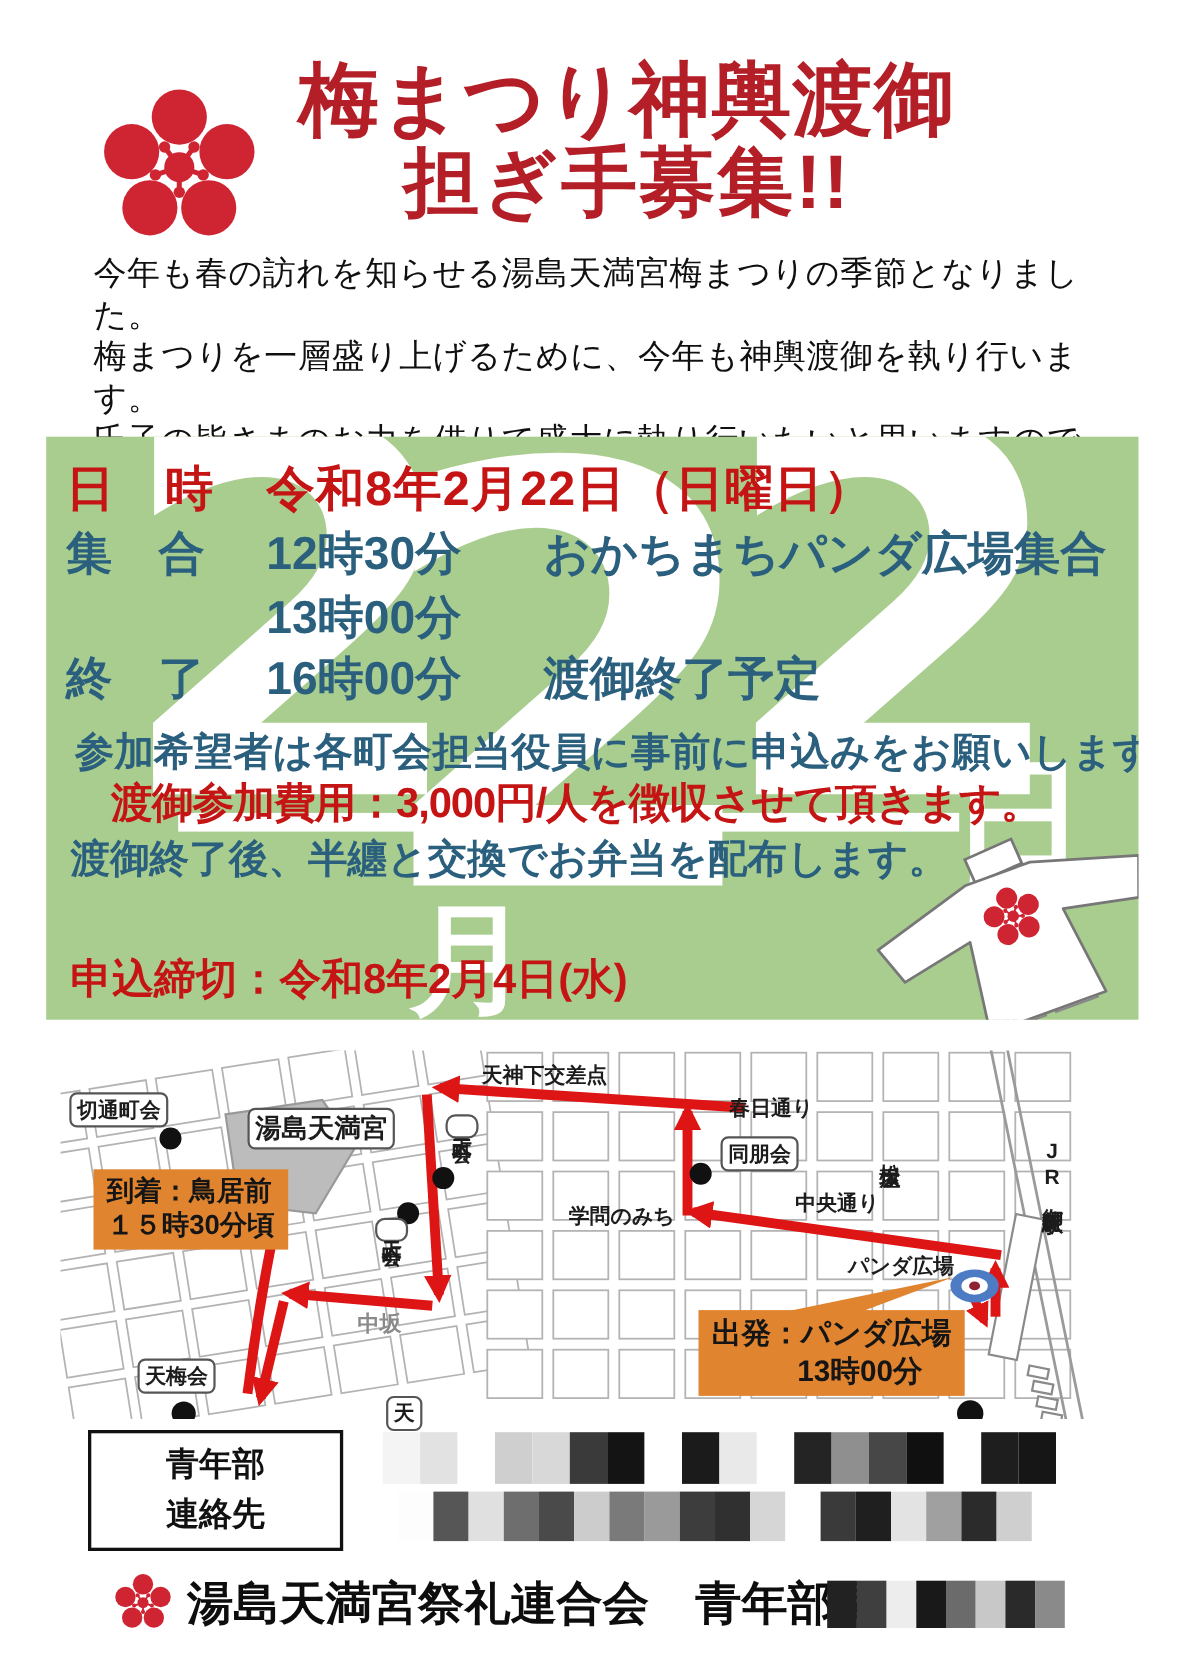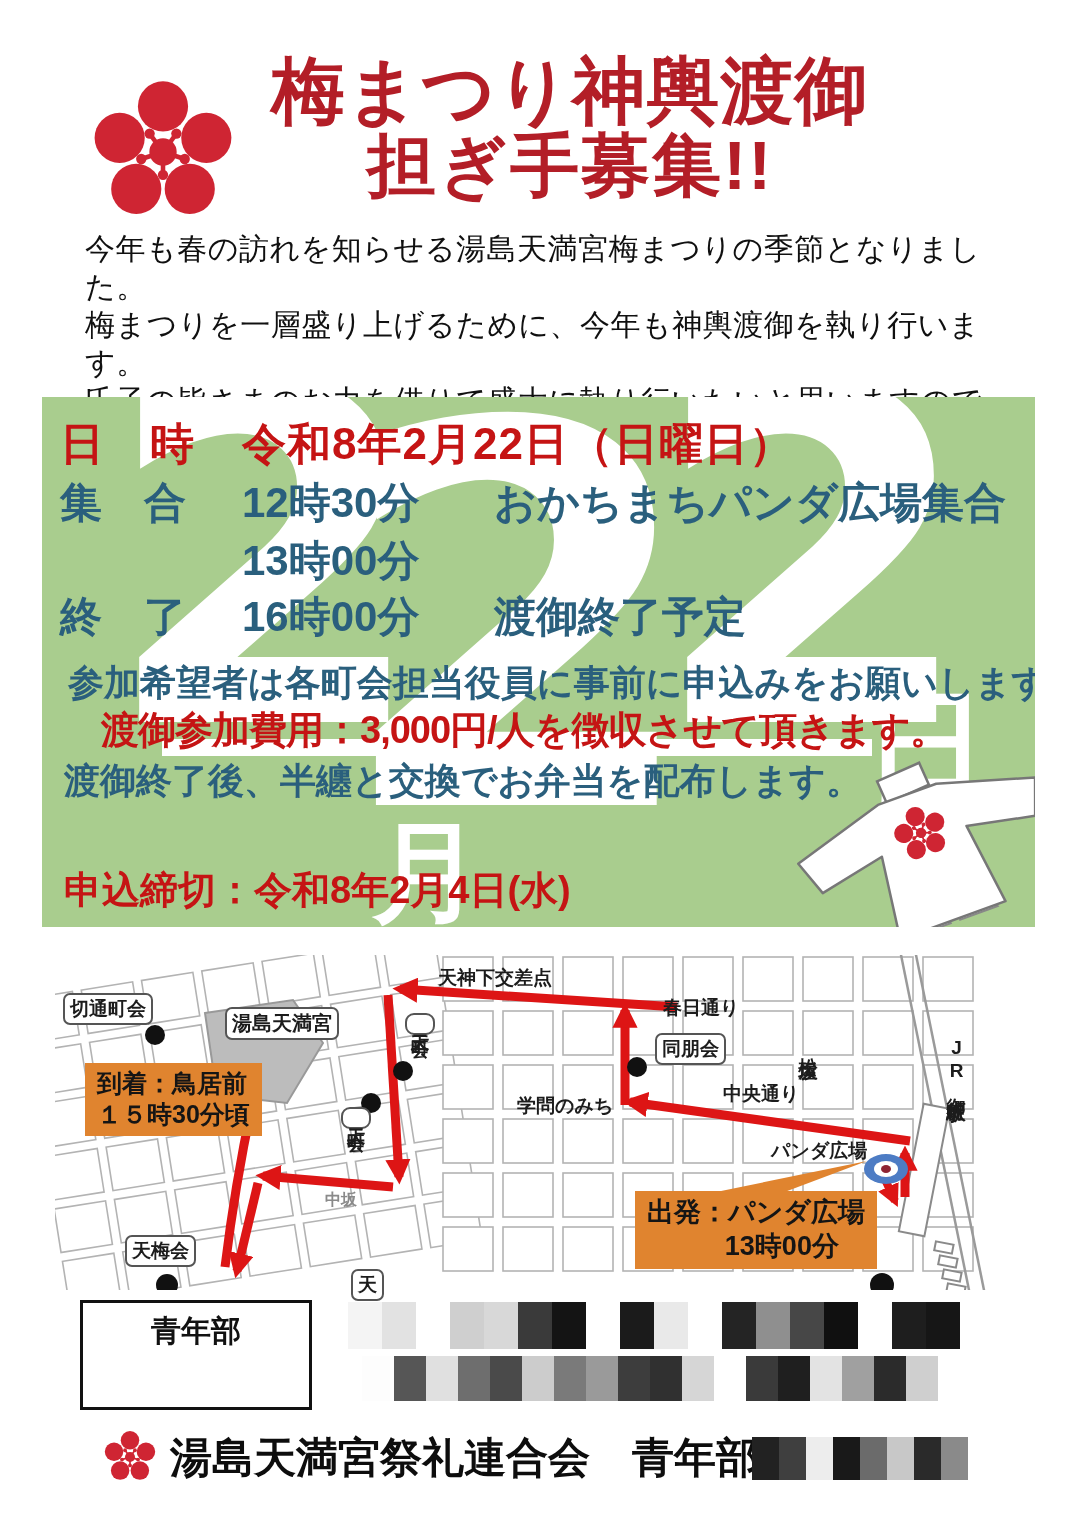--- a/index.html
+++ b/index.html
@@ -41,22 +41,22 @@
   #gb-rain{top:486px;font-size:36px;left:26px;}
   #happi{position:absolute;left:740px;top:352px;width:290px;height:200px;z-index:2;}
 
   
   #map{position:absolute;left:55px;top:955px;width:980px;height:335px;}
   #map-svg{position:absolute;left:0;top:0;}
   .mlabel{position:absolute;font-weight:bold;font-size:19px;color:#1c1c1c;white-space:nowrap;z-index:3;}
   .mboxed{background:#ffffff;border:2px solid #555;border-radius:7px;padding:1px 5px;}
   .vlab{writing-mode:vertical-rl;text-orientation:upright;white-space:normal;letter-spacing:2px;}
   .vboxed{background:#ffffff;border:2px solid #555;border-radius:9px;padding:5px 1px;}
-  #ml-yushima{font-size:20px;border-width:2px;}
-  #ml-nakasaka{color:#8a8a8a;font-size:16px;font-weight:bold;}
+  #ml-yushima{font-size:24px;border-width:2px;}
+  #ml-nakasaka{color:#8a8a8a;font-size:20px;font-weight:bold;}
   .callout{position:absolute;background:#e0842f;color:#151515;font-weight:bold;z-index:4;padding:5px 12px;line-height:1.25;}
   #co-arrival{left:30px;top:108px;font-size:25px;}
   #co-departure{left:580px;top:236px;font-size:27px;}
   #co-departure .r{text-align:right;padding-right:26px;}
 
   
   #contact-box{position:absolute;left:80px;top:1300px;width:232px;height:110px;border:3px solid #111;background:#fff;color:#111;font-weight:bold;font-size:30px;text-align:center;display:flex;flex-direction:column;justify-content:space-between;padding:8px 0 10px 0;box-sizing:border-box;z-index:5;}
   .mosaic{position:absolute;display:flex;z-index:4;}
   #mosaic-row1{left:348px;top:1302px;}
   #mosaic-row1 .mb{width:34px;height:47px;}
@@ -337,20 +337,21 @@
       <div>１５時30分頃</div>
     </div>
     <div class="callout" id="co-departure">
       <div>出発：パンダ広場</div>
       <div class="r">13時00分</div>
     </div>
   </div>
 
   <div id="contact-box">
     <div>青年部</div>
+    <div>連絡先</div>
   </div>
   <div class="mosaic" id="mosaic-row1">
       <span class="mb" style="background: rgb(244, 244, 244);"></span>
       <span class="mb" style="background: rgb(226, 226, 226);"></span>
       <span class="mb" style="background: rgb(255, 255, 255);"></span>
       <span class="mb" style="background: rgb(207, 207, 207);"></span>
       <span class="mb" style="background: rgb(216, 216, 216);"></span>
       <span class="mb" style="background: rgb(58, 58, 58);"></span>
       <span class="mb" style="background: rgb(20, 20, 20);"></span>
       <span class="mb" style="background: rgb(255, 255, 255);"></span>

